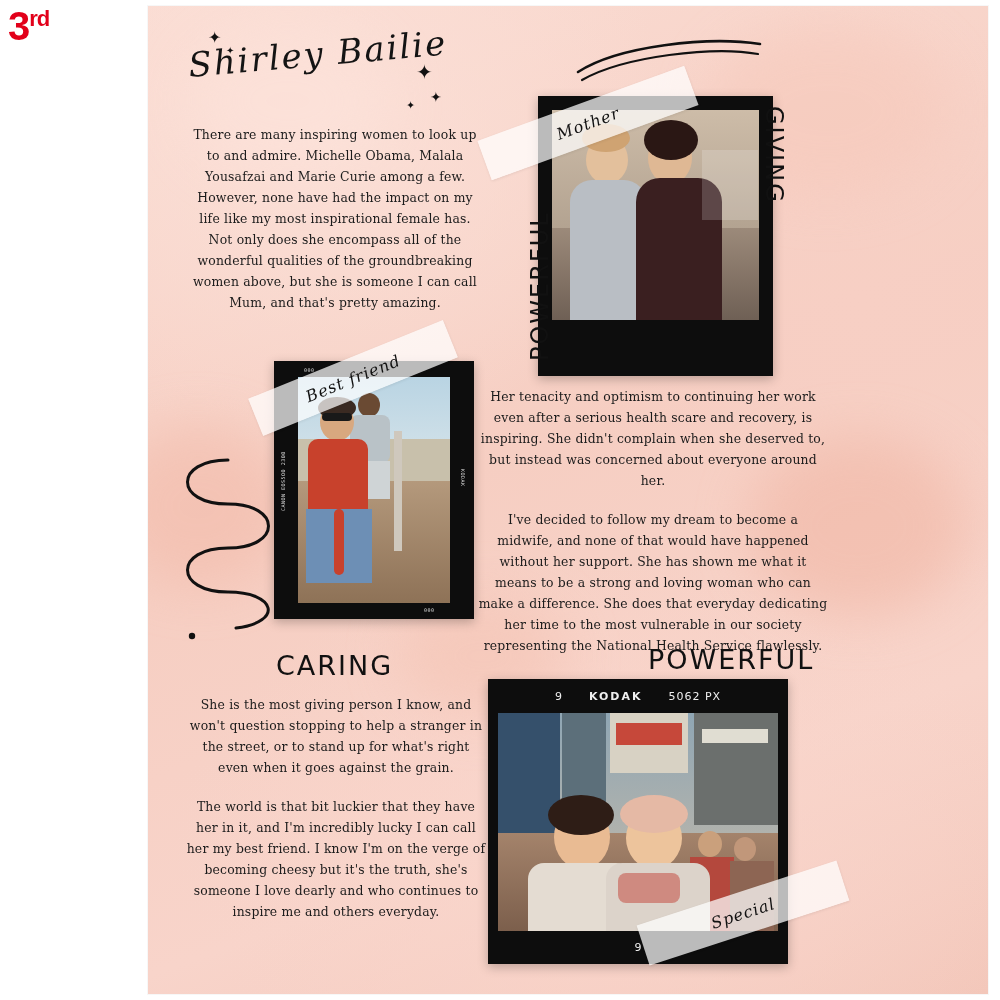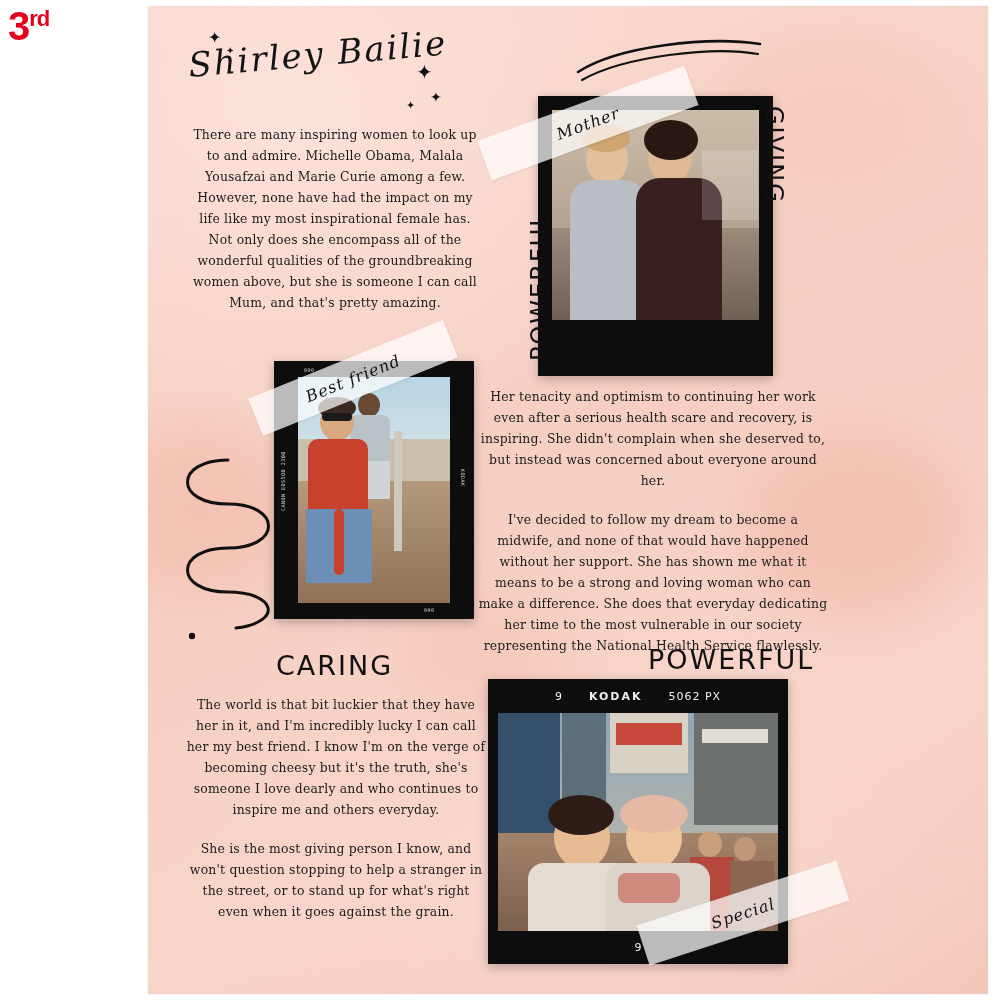--- a/index.html
+++ b/index.html
@@ -232,22 +232,22 @@
   <div class="copy" id="intro-copy">
     <p>There are many inspiring women to look up to and admire. Michelle Obama, Malala Yousafzai and Marie Curie among a few. However, none have had the impact on my life like my most inspirational female has. Not only does she encompass all of the wonderful qualities of the groundbreaking women above, but she is someone I can call Mum, and that's pretty amazing.</p>
   </div>
 
   <div class="copy" id="mid-copy">
     <p>Her tenacity and optimism to continuing her work even after a serious health scare and recovery, is inspiring. She didn't complain when she deserved to, but instead was concerned about everyone around her.</p>
     <p>I've decided to follow my dream to become a midwife, and none of that would have happened without her support. She has shown me what it means to be a strong and loving woman who can make a difference. She does that everyday dedicating her time to the most vulnerable in our society representing the National Health Service flawlessly.</p>
   </div>
 
   <div class="copy" id="bottom-copy">
+    <p>She is the most giving person I know, and won't question stopping to help a stranger in the street, or to stand up for what's right even when it goes against the grain.</p>
     <p>The world is that bit luckier that they have her in it, and I'm incredibly lucky I can call her my best friend. I know I'm on the verge of becoming cheesy but it's the truth, she's someone I love dearly and who continues to inspire me and others everyday.</p>
-    <p>She is the most giving person I know, and won't question stopping to help a stranger in the street, or to stand up for what's right even when it goes against the grain.</p>
   </div>
 
   <div class="photo-frame" id="photo-mother">
     <div class="photo-img">
 
       <div class="layer" style="left:0;top:0;width:207px;height:118px;background:linear-gradient(#cdbca8,#b3a391);"></div>
       <div class="layer" style="left:0;top:118px;width:207px;height:92px;background:linear-gradient(#9c8a7a,#6f6055);"></div>
       <div class="layer blob" style="left:34px;top:26px;width:42px;height:48px;background:#e3c09c;"></div>
       <div class="layer" style="left:18px;top:70px;width:76px;height:140px;background:#b9bec4;border-radius:22px 22px 0 0;"></div>
       <div class="layer blob" style="left:96px;top:22px;width:44px;height:52px;background:#dfb894;"></div>

